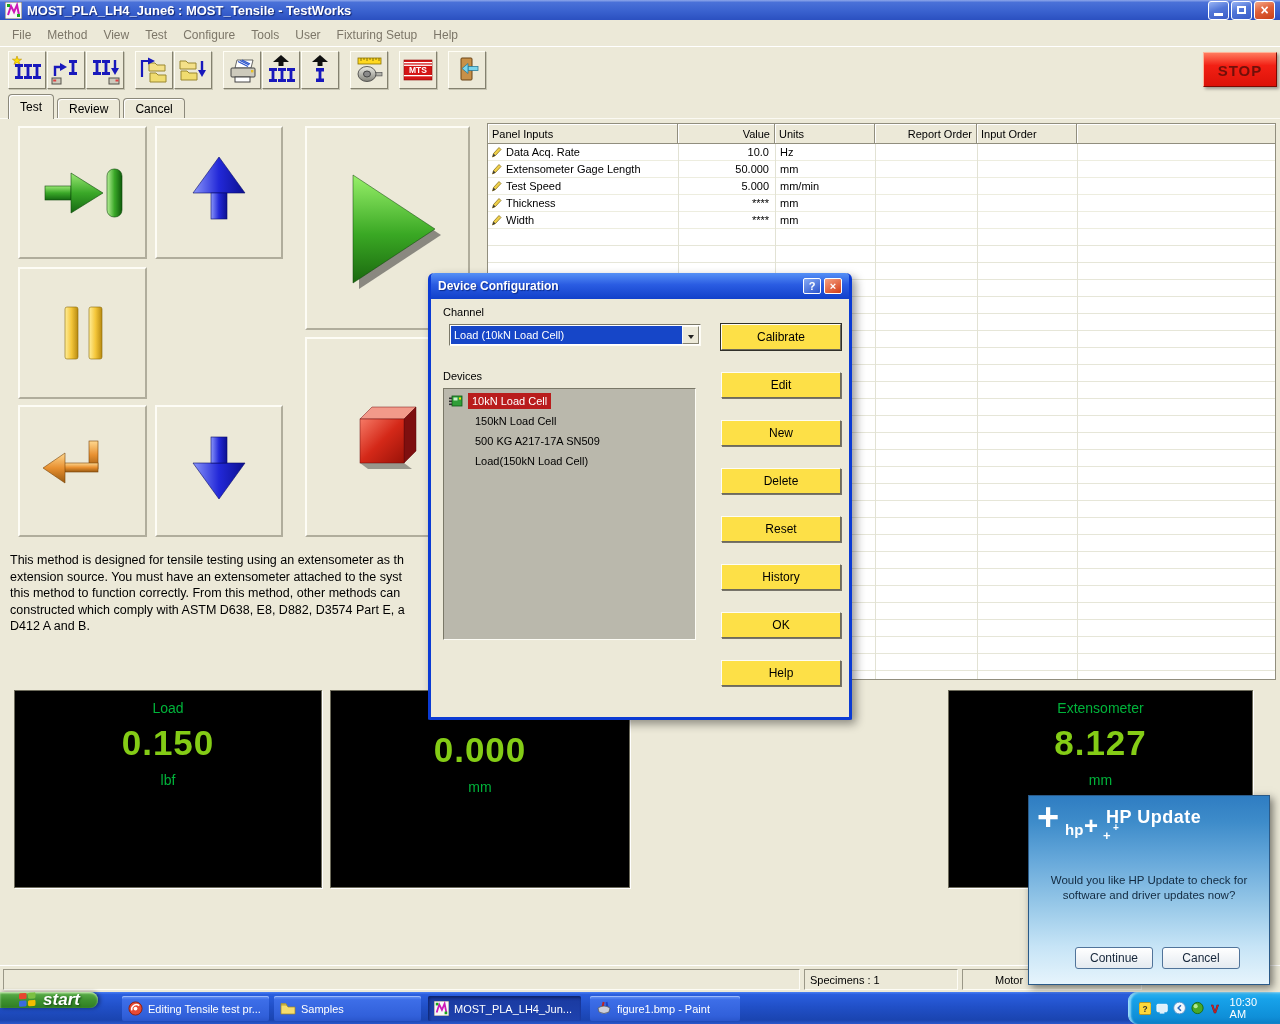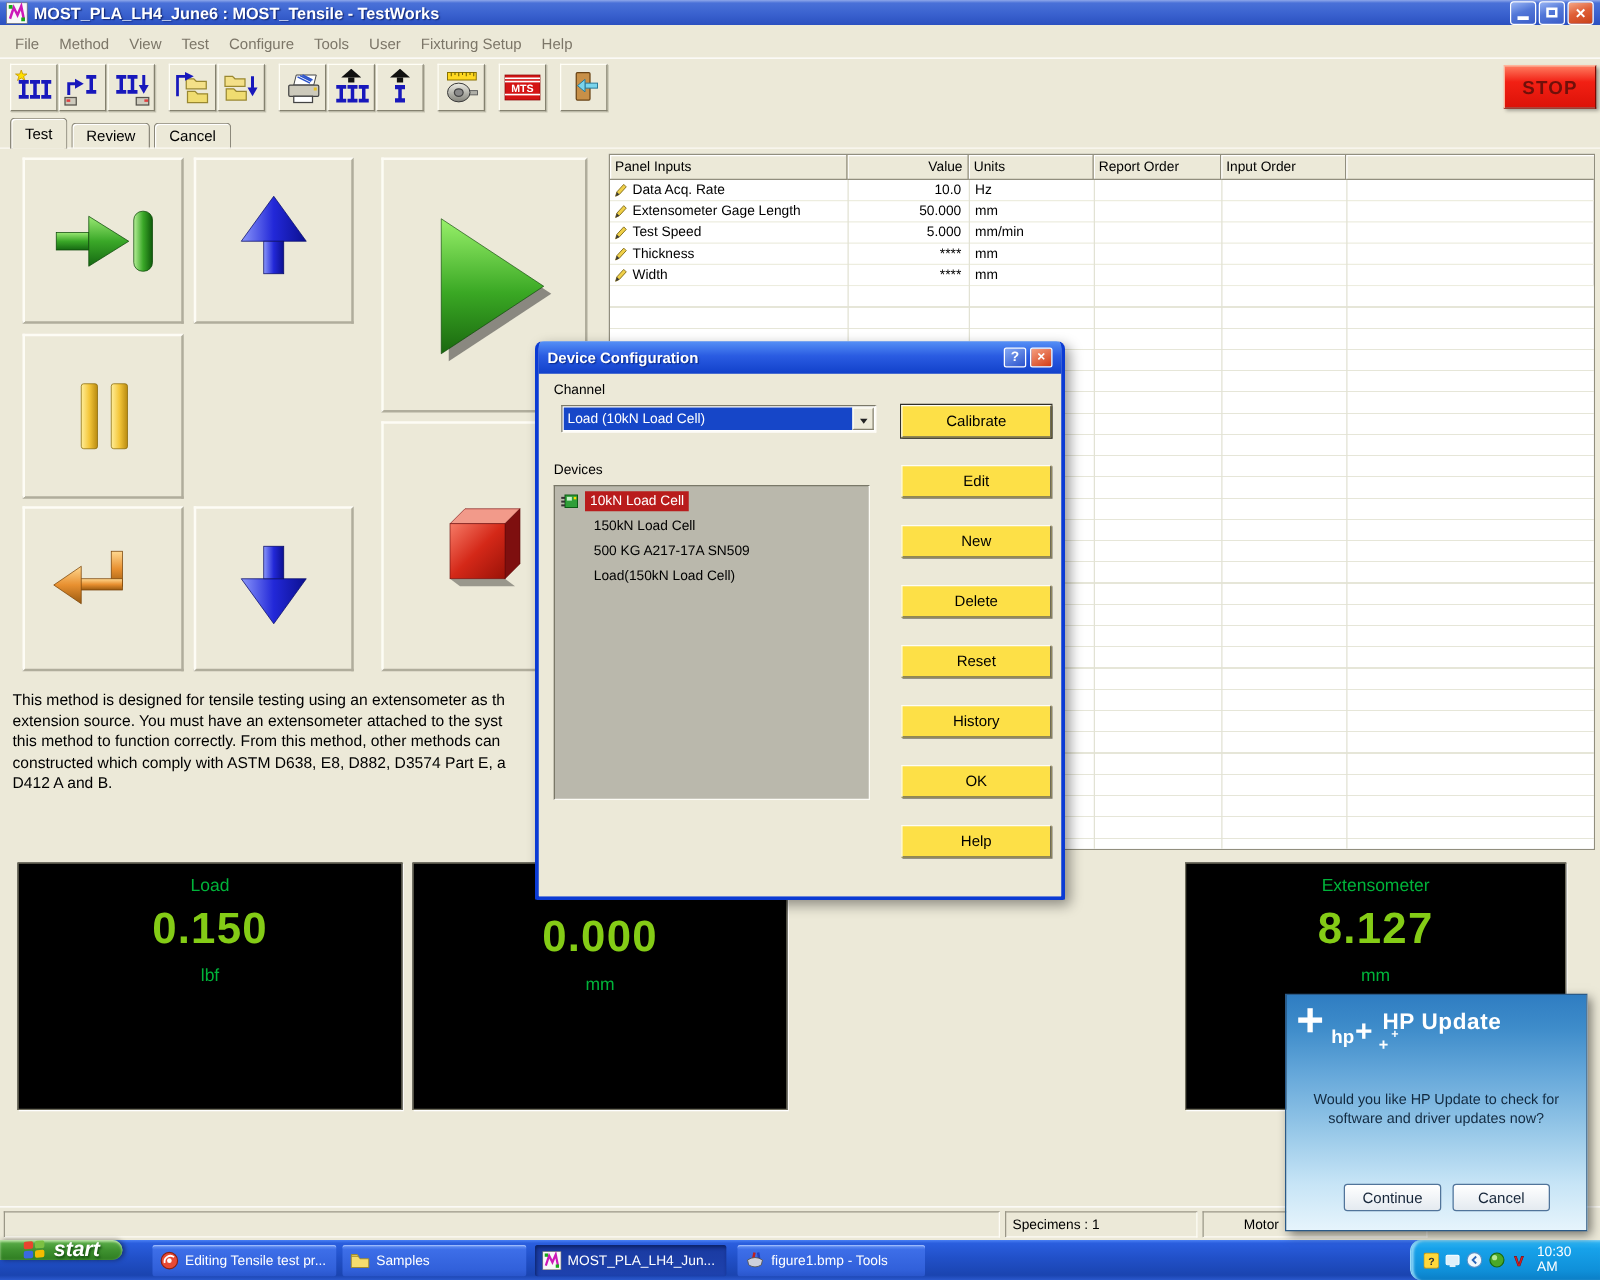--- a/index.html
+++ b/index.html
@@ -399,21 +399,21 @@
         <polygon points="54,18 66,6 66,50 54,62" fill="#7e0f0f" stroke="#5a0808" stroke-width="0.5"></polygon>
         <rect x="10" y="18" width="44" height="44" fill="url(#gcb)" stroke="#6a0a0a" stroke-width="0.5"></rect>
       </svg>
   </div>
 
   <div class="abs ptable">
     <div class="pt-header">
       <div class="pt-h" style="width:190px;">Panel Inputs</div>
       <div class="pt-h val" style="width:97px;">Value</div>
       <div class="pt-h" style="width:100px;">Units</div>
-      <div class="pt-h" style="width:102px;">Report Order</div>
+      <div class="pt-h" style="width:102px;text-align:right;">Report Order</div>
       <div class="pt-h" style="width:100px;">Input Order</div>
       <div class="pt-h rest"></div>
     </div>
     <div class="pt-body">
       <div class="pt-row">
         <div class="c-name">
             <svg width="11" height="12" viewBox="0 0 11 12">
               <path d="M1.5,11 L2.5,7.5 L8,1.5 L10,3.5 L4.5,9.5 Z" fill="#f0d048" stroke="#8a7420" stroke-width="0.8"></path>
               <path d="M1.5,11 L2.5,7.5 L4.5,9.5 Z" fill="#3a3a3a"></path>
             </svg>
@@ -539,21 +539,21 @@
           <rect x="12" y="12" width="3" height="3" fill="#18a818"></rect>
         </svg>
       <span>MOST_PLA_LH4_Jun...</span>
     </div>
     <div class="task" style="left:590px;width:150px;">
       <svg width="16" height="15" viewBox="0 0 16 15">
           <rect x="6" y="1" width="2" height="6" fill="#c02020" transform="rotate(12 7 4)"></rect>
           <rect x="10" y="1" width="2" height="6" fill="#2040c0" transform="rotate(-10 11 4)"></rect>
           <path d="M2,7 q6,-4 12,0 l-1,4 q-5,3 -10,0 z" fill="#cdd0dc" stroke="#555" stroke-width="0.7"></path>
         </svg>
-      <span>figure1.bmp - Tools</span>
+      <span>figure1.bmp - Paint</span>
     </div>
     <div class="tray">
       <svg width="13" height="13" viewBox="0 0 13 13">
           <rect width="13" height="13" rx="2" fill="#ffd83a" stroke="#b8941a"></rect>
           <text x="6.5" y="10" text-anchor="middle" font-size="9" font-weight="bold" fill="#333" font-family="Liberation Sans, sans-serif">?</text>
         </svg>
       <svg width="13" height="13" viewBox="0 0 13 13">
           <rect x="1" y="2" width="11" height="8" rx="1" fill="#dff0fa" stroke="#f4fbff"></rect>
           <rect x="4" y="10" width="5" height="2" fill="#dff0fa"></rect>
         </svg>

